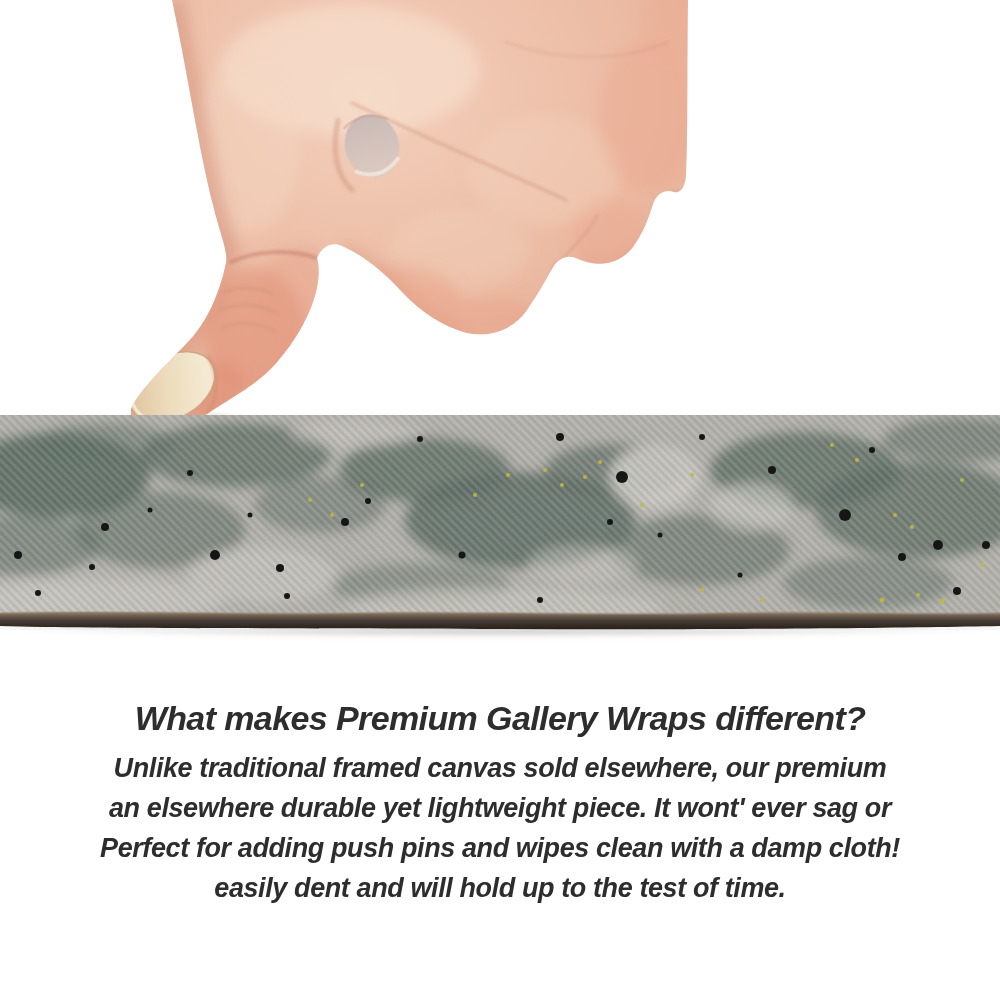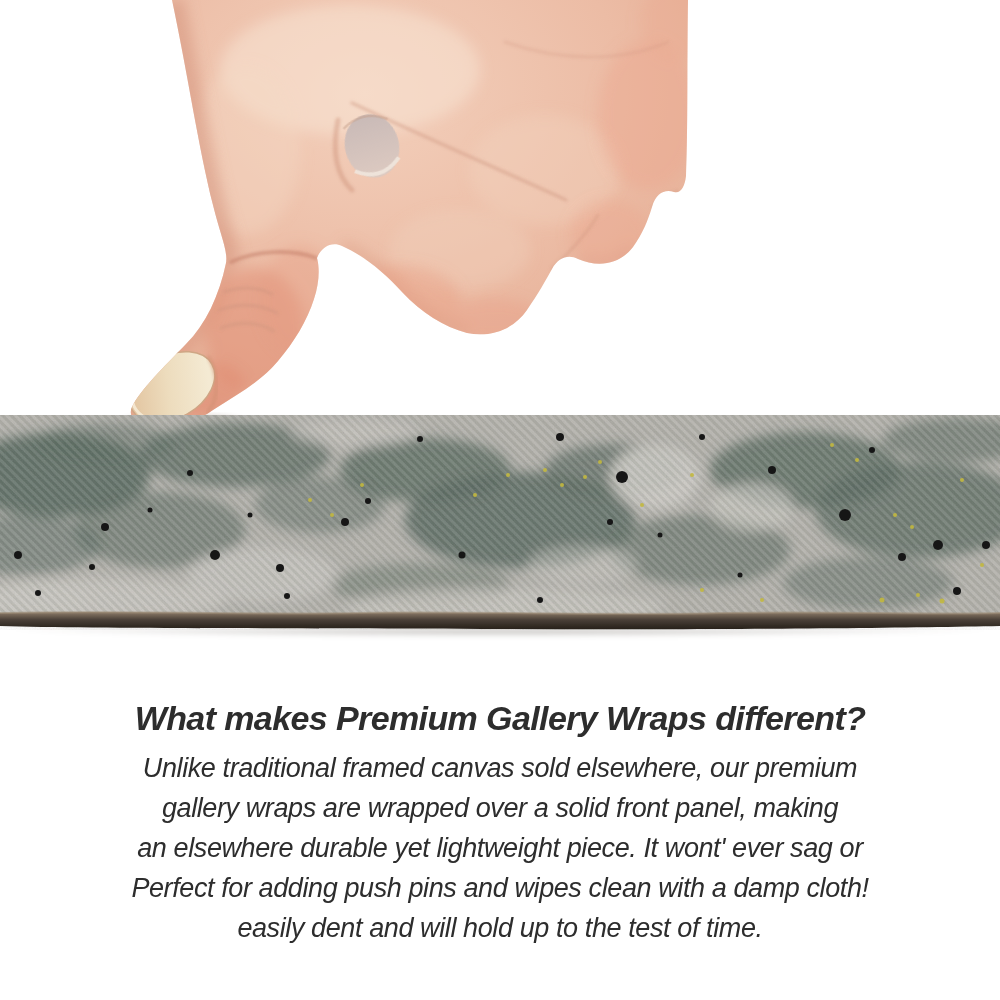--- a/index.html
+++ b/index.html
@@ -41,21 +41,21 @@
   }
   .text-block h2 {
     margin:0 0 10px 0;
     font-size:34px;
     font-weight:700;
     letter-spacing:-0.6px;
   }
   .text-block p {
     margin:0;
     font-size:27px;
-    font-weight:400;
+    font-weight:700;
     line-height:40px;
     letter-spacing:-0.4px;
   }
 </style>
 </head>
 <body>
 
 <div class="stage">
 
   <svg class="hand-layer" viewBox="0 0 1000 435" xmlns="http://www.w3.org/2000/svg" aria-hidden="true">
@@ -278,19 +278,18 @@
     <path d="M0,198 C120,195 240,200 360,198 C480,196 600,201 720,198 C840,196 920,200 1000,198
              L1000,211 C900,213 700,215 500,214 C300,213 100,214 0,211 Z" fill="url(#edgeGrad)"></path>
     <path d="M0,198 C120,195 240,200 360,198 C480,196 600,201 720,198 C840,196 920,200 1000,198" fill="none" stroke="#9d8c77" stroke-width="2" opacity="0.6"></path>
   </svg>
 
   <div class="edge-shadow"></div>
 
   <div class="text-block">
     <h2>What makes Premium Gallery Wraps different?</h2>
     <p>Unlike traditional framed canvas sold elsewhere, our premium</p>
-    <p>gallery wraps are wrapped over a solid front panel, making</p>
     <p>an elsewhere durable yet lightweight piece. It wont' ever sag or</p>
     <p>Perfect for adding push pins and wipes clean with a damp cloth!</p>
     <p>easily dent and will hold up to the test of time.</p>
   </div>
 
 </div>
 
 </body></html>

